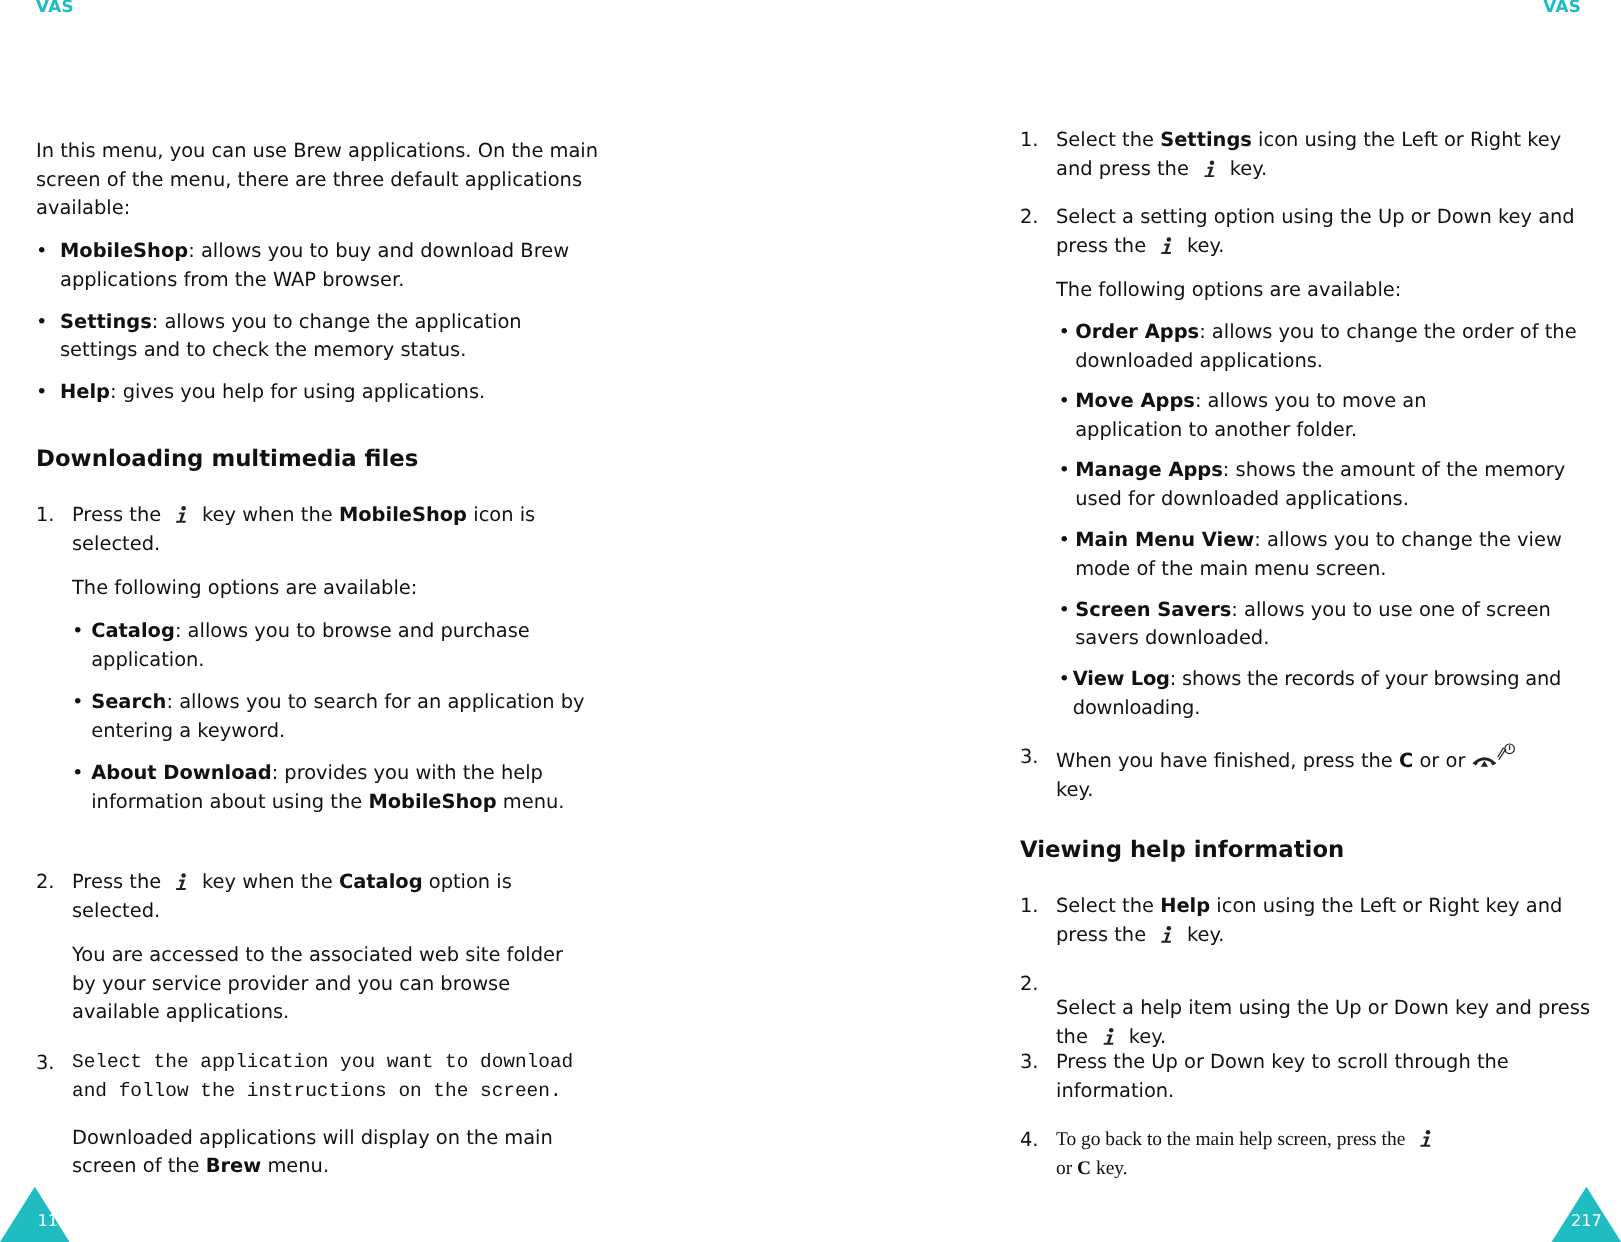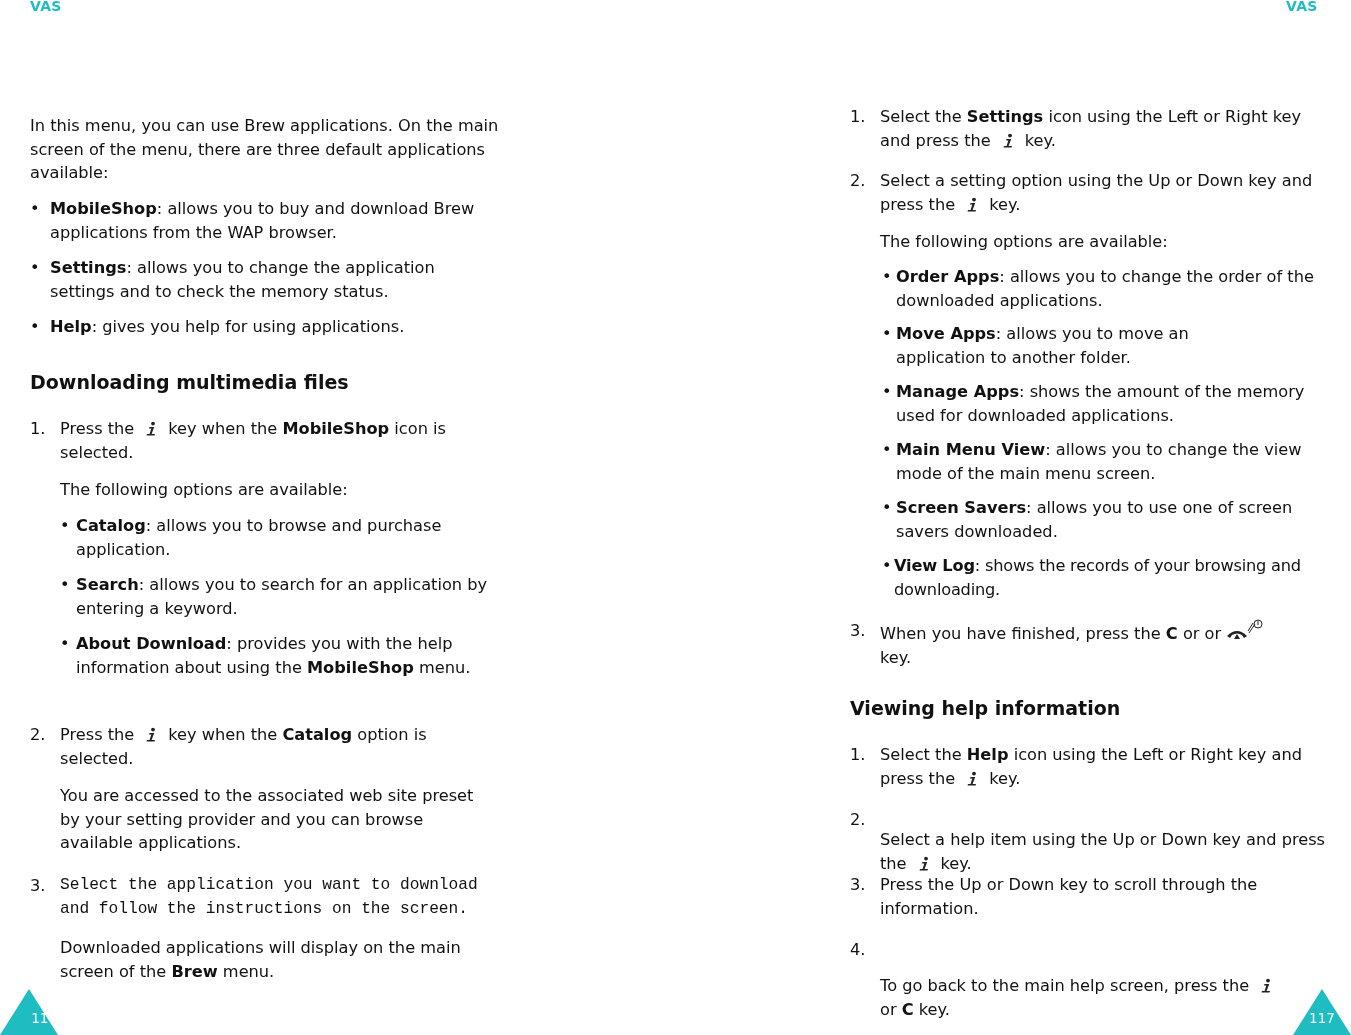--- a/index.html
+++ b/index.html
@@ -91,21 +91,21 @@
     <span style="position:absolute; left:0;">•</span>
     <div style="padding-left:16px;"><span class="b">About Download</span><span>: provides you with the help information about using the</span> <span class="b">MobileShop</span> <span>menu.</span></div>
   </div>
 
   <div class="num" style="left:30px; top:723px;">2.</div>
   <div class="p" style="left:60px; top:723px; width:440px;">
     <span>Press the</span><svg class="ikey">
         <use href="#ikey"></use>
       </svg><span>key when the</span> <span class="b">Catalog</span> <span>option is selected.</span>
   </div>
-  <div class="p" style="left:60px; top:784px; width:420px;">You are accessed to the associated web site preset by your setting provider and you can browse available applications.</div>
+  <div class="p" style="left:60px; top:784px; width:420px;">You are accessed to the associated web site folder by your service provider and you can browse available applications.</div>
 
   <div class="num" style="left:30px; top:874px;">3.</div>
   <div class="p" style="left:60px; top:874px; width:445px;font-family:Liberation Mono, monospace;">Select the application you want to download and follow the instructions on the screen.</div>
   <div class="p" style="left:60px; top:936px; width:420px;">
     <span>Downloaded applications will display on the main screen of the</span> <span class="b">Brew</span> <span>menu.</span>
   </div>
 
   <div class="tri"></div>
   <div class="tri-num">116</div>
 </div>
@@ -174,21 +174,21 @@
   <div class="p" style="left:60px; top:808px; width:450px;margin-top:20px;">
     <span>Select a help item using the Up or Down key and press the</span><svg class="ikey">
         <use href="#ikey"></use>
       </svg><span>key.</span>
   </div>
 
   <div class="num" style="left:30px; top:873px;">3.</div>
   <div class="p" style="left:60px; top:873px; width:440px;">Press the Up or Down key to scroll through the information.</div>
 
   <div class="num" style="left:30px; top:938px;">4.</div>
-  <div class="p" style="left:60px; top:974px; width:450px;">
+  <div class="p" style="left:60px; top:938px; width:450px;font-family:Liberation Serif, serif;">
     <span>To go back to the main help screen, press the</span><svg class="ikey">
         <use href="#ikey"></use>
       </svg><br><span>or</span> <span class="b">C</span> <span>key.</span>
   </div>
 
   <div class="tri"></div>
-  <div class="tri-num">117</div>
+  <div class="tri-num">217</div>
 </div>
 
 </body></html>

